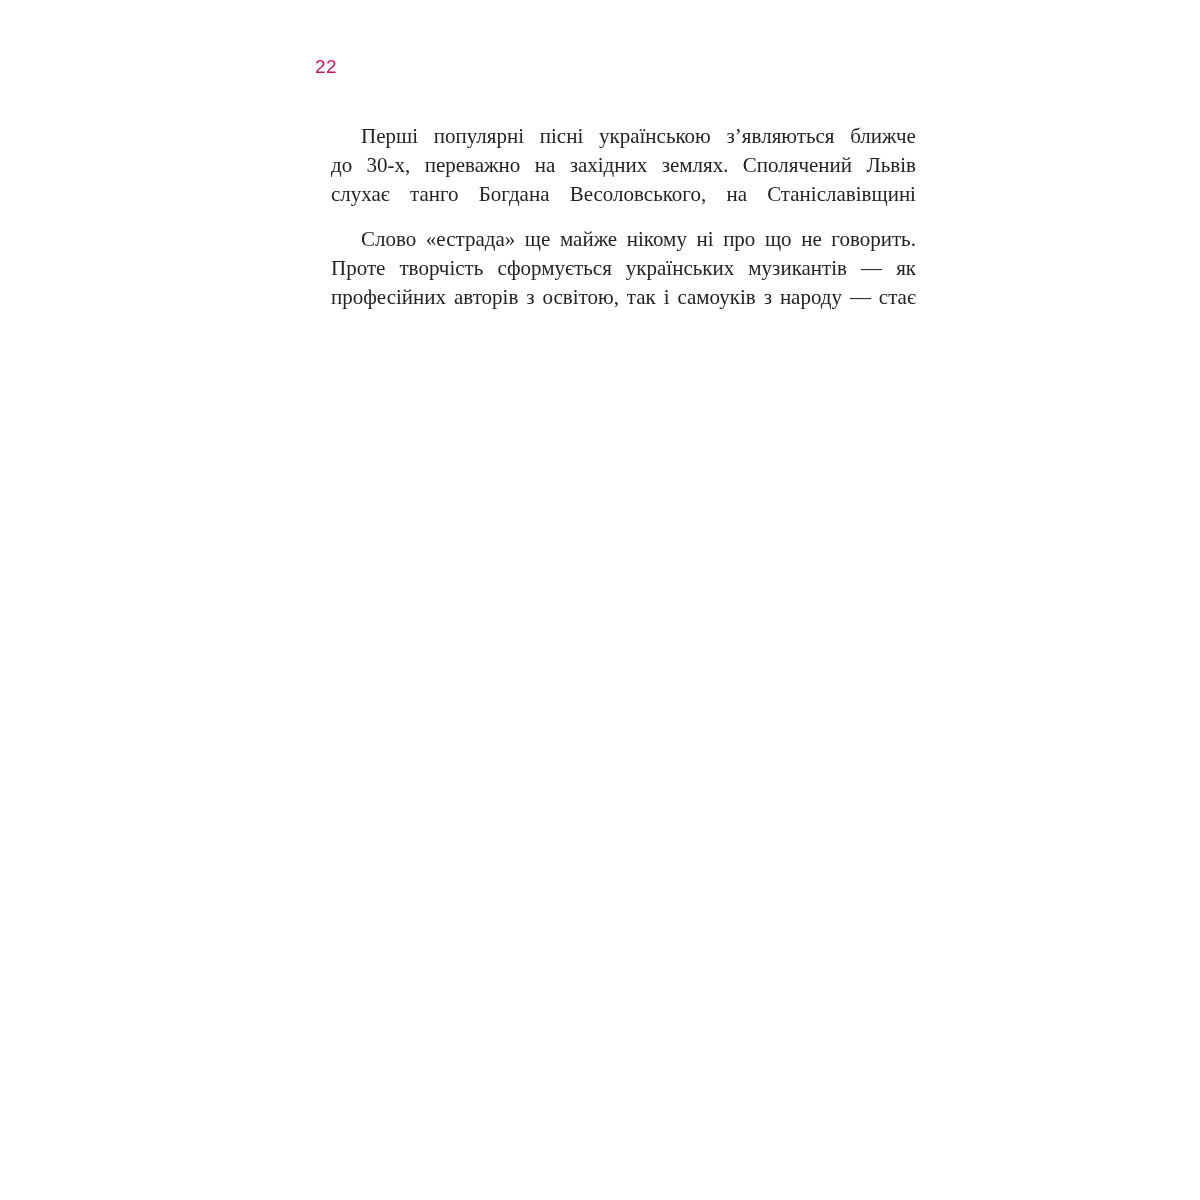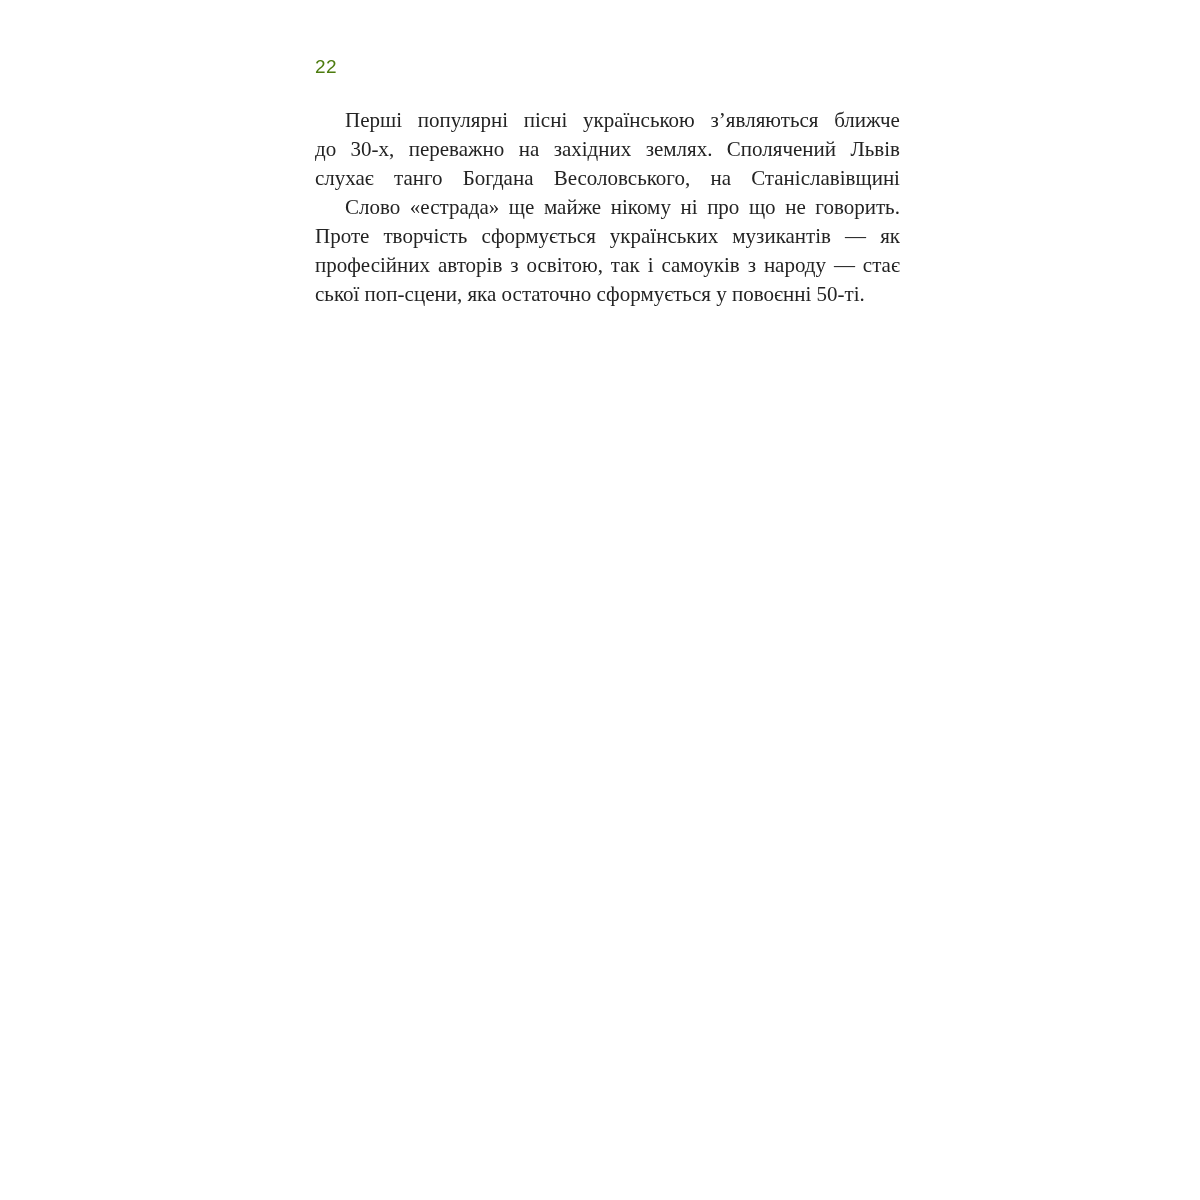--- a/index.html
+++ b/index.html
@@ -24,40 +24,40 @@
     top: 54px;
     width: 585px;
     display: flex;
     justify-content: space-between;
     align-items: flex-start;
   }
   .page-number {
     font-family: "Liberation Sans", sans-serif;
     font-size: 19px;
     line-height: 26px;
-    color: #4d7c0f;
+    color: #be185d;
     letter-spacing: 0.5px;
   }
   .running-title {
     font-family: "Liberation Sans", sans-serif;
     font-style: italic;
     font-size: 20px;
     line-height: 26px;
     color: #555555;
   }
   .page-body {
     position: absolute;
     left: 315px;
     top: 106px;
     width: 585px;
     font-family: "Liberation Serif", serif;
     font-size: 21px;
     color: #232323;
   }
-  .paragraph { margin: 0; }
+  .paragraph { margin: 16px; }
   .line {
     height: 29px;
     line-height: 29px;
     white-space: nowrap;
     box-sizing: border-box;
     width: 585px;
   }
   .line.justify {
     display: flex;
     justify-content: space-between;
@@ -131,17 +131,16 @@
           <span>з</span>
           <span>освітою,</span>
           <span>так</span>
           <span>і</span>
           <span>самоуків</span>
           <span>з</span>
           <span>народу</span>
           <span>—</span>
           <span>стає</span>
         </div>
-        <div class="line">ської поп-сцени, яка остаточно сформується у повоєнні 50-ті.</div>
       </div>
     </div>
 
 </div>
 
 </body></html>

